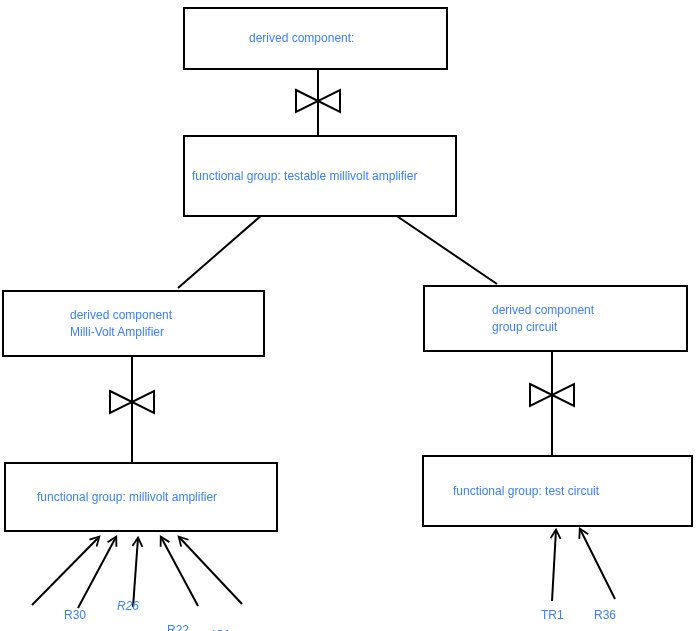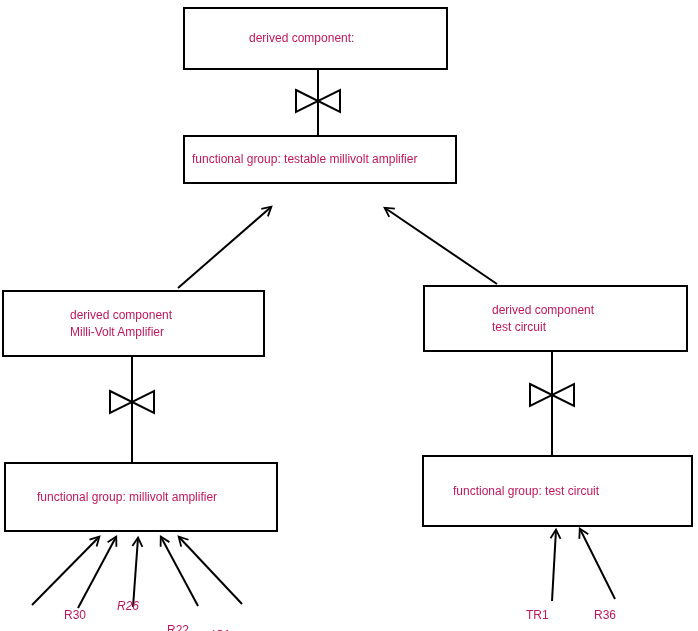--- a/index.html
+++ b/index.html
@@ -6,21 +6,21 @@
     margin: 0;
     padding: 0;
     background: #ffffff;
   }
   .canvas {
     position: relative;
     width: 698px;
     height: 631px;
     background: #ffffff;
     font-family: "Liberation Sans", sans-serif;
-    color: #be185d;
+    color: #3b82f6;
     overflow: hidden;
   }
   .edges {
     position: absolute;
     left: 0;
     top: 0;
     width: 698px;
     height: 631px;
   }
   .node {
@@ -31,21 +31,21 @@
     display: flex;
     flex-direction: column;
     justify-content: center;
     align-items: flex-start;
     font-size: 12px;
     line-height: 17px;
     white-space: nowrap;
   }
   .node .nline { white-space: pre; }
   #node-derived-testable   { left: 183px; top: 7px;   width: 265px; height: 63px; padding-left: 64px; }
-  #node-fg-testable        { left: 183px; top: 135px; width: 274px; height: 49px; padding-left: 7px;  }
+  #node-fg-testable        { left: 183px; top: 135px; width: 274px; height: 82px; padding-left: 7px;  }
   #node-derived-millivolt  { left: 2px;   top: 290px; width: 263px; height: 67px; padding-left: 66px; }
   #node-derived-test       { left: 423px; top: 285px; width: 265px; height: 67px; padding-left: 67px; }
   #node-fg-millivolt       { left: 4px;   top: 462px; width: 274px; height: 70px; padding-left: 31px; }
   #node-fg-test            { left: 422px; top: 455px; width: 271px; height: 72px; padding-left: 29px; }
   .leaf {
     position: absolute;
     font-size: 12px;
     line-height: 14px;
     white-space: nowrap;
   }
@@ -91,32 +91,32 @@
     <div class="nline">functional group: testable millivolt amplifier</div>
   </div>
 
   <div class="node" id="node-derived-millivolt">
     <div class="nline">derived component</div>
     <div class="nline">Milli-Volt Amplifier</div>
   </div>
 
   <div class="node" id="node-derived-test">
     <div class="nline">derived component</div>
-    <div class="nline">test circuit</div>
+    <div class="nline">group circuit</div>
   </div>
 
   <div class="node" id="node-fg-test">
     <div class="nline">functional group: test circuit</div>
   </div>
 
   <div class="node" id="node-fg-millivolt">
     <div class="nline">functional group: millivolt amplifier</div>
   </div>
 
   <span class="leaf" style="left:18px;  top:640px;">R18</span>
   <span class="leaf" style="left:64px;  top:608px;">R30</span>
   <span class="leaf" style="left:117px; top:599px;font-style:italic;">R26</span>
   <span class="leaf" style="left:167px; top:607px;margin-top:16px;">R22</span>
   <span class="leaf" style="left:212px; top:628px;">IC1</span>
-  <span class="leaf" style="left:526px; top:608px;">TR1</span>
+  <span class="leaf" style="left:541px; top:608px;">TR1</span>
   <span class="leaf" style="left:594px; top:608px;">R36</span>
 
 </div>
 
 </body></html>

